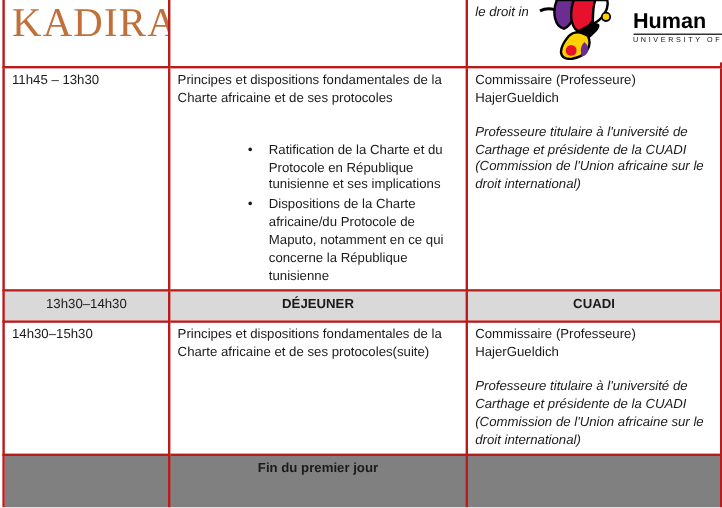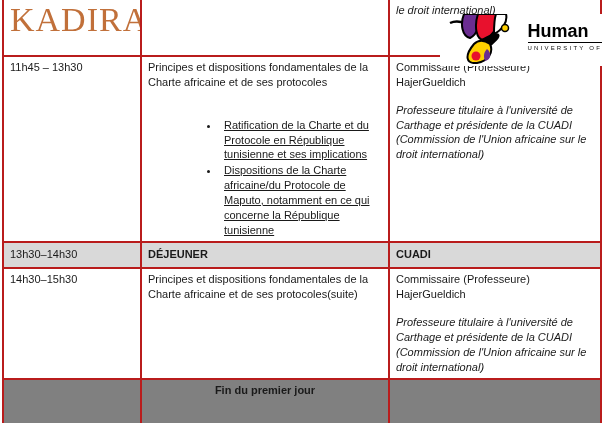--- a/index.html
+++ b/index.html
@@ -42,31 +42,30 @@
   td.hdr-right{font-style:italic;padding-top:2px;}
 
   p{margin:0;}
   .bio{font-style:italic;margin-top:13px;}
   .speaker-title{font-weight:normal;}
   .bold{font-weight:bold;}
 
   ul.topic-bullets{
     margin:28px 0 0 0;
     padding-left:72px;
-    text-decoration:underline;
   }
   ul.topic-bullets li{padding-left:4px;margin-bottom:1px;}
 
   tr.row-lunch td{background:#D9D9D9;padding-top:4px;padding-bottom:4px;}
   tr.row-end td{background:#808080;}
   td.end-cell{text-align:center;font-weight:bold;padding-top:4px;}
 
   
   .logo{
-    position:absolute;top:14px;right:0;
+    position:absolute;top:0;right:0;
     display:flex;align-items:flex-start;
     background:#fff;
     padding:0 0 2px 2px;
     height:50px;
   }
   .logo-text{margin-top:8px;margin-left:2px;}
   .logo-word{
     font-weight:bold;font-size:18px;line-height:1;
     letter-spacing:0;color:#000;white-space:nowrap;
   }
@@ -108,21 +107,21 @@
           <li>Ratification de la Charte et du Protocole en République tunisienne et ses implications</li>
           <li>Dispositions de la Charte africaine/du Protocole de Maputo, notamment en ce qui concerne la République tunisienne</li>
         </ul>
       </td>
       <td>
         <p class="speaker-title">Commissaire (Professeure) HajerGueldich</p>
         <p class="bio">Professeure titulaire à l'université de Carthage et présidente de la CUADI (Commission de l'Union africaine sur le droit international)</p>
       </td>
     </tr>
 
-    <tr class="row-lunch" style="height:26px;">
+    <tr class="row-lunch" style="height:26px;text-align:center;">
       <td>
         <span>13h30–14h30</span>
       </td>
       <td class="bold">
         <span>DÉJEUNER</span>
       </td>
       <td class="bold">
         <span>CUADI</span>
       </td>
     </tr>

